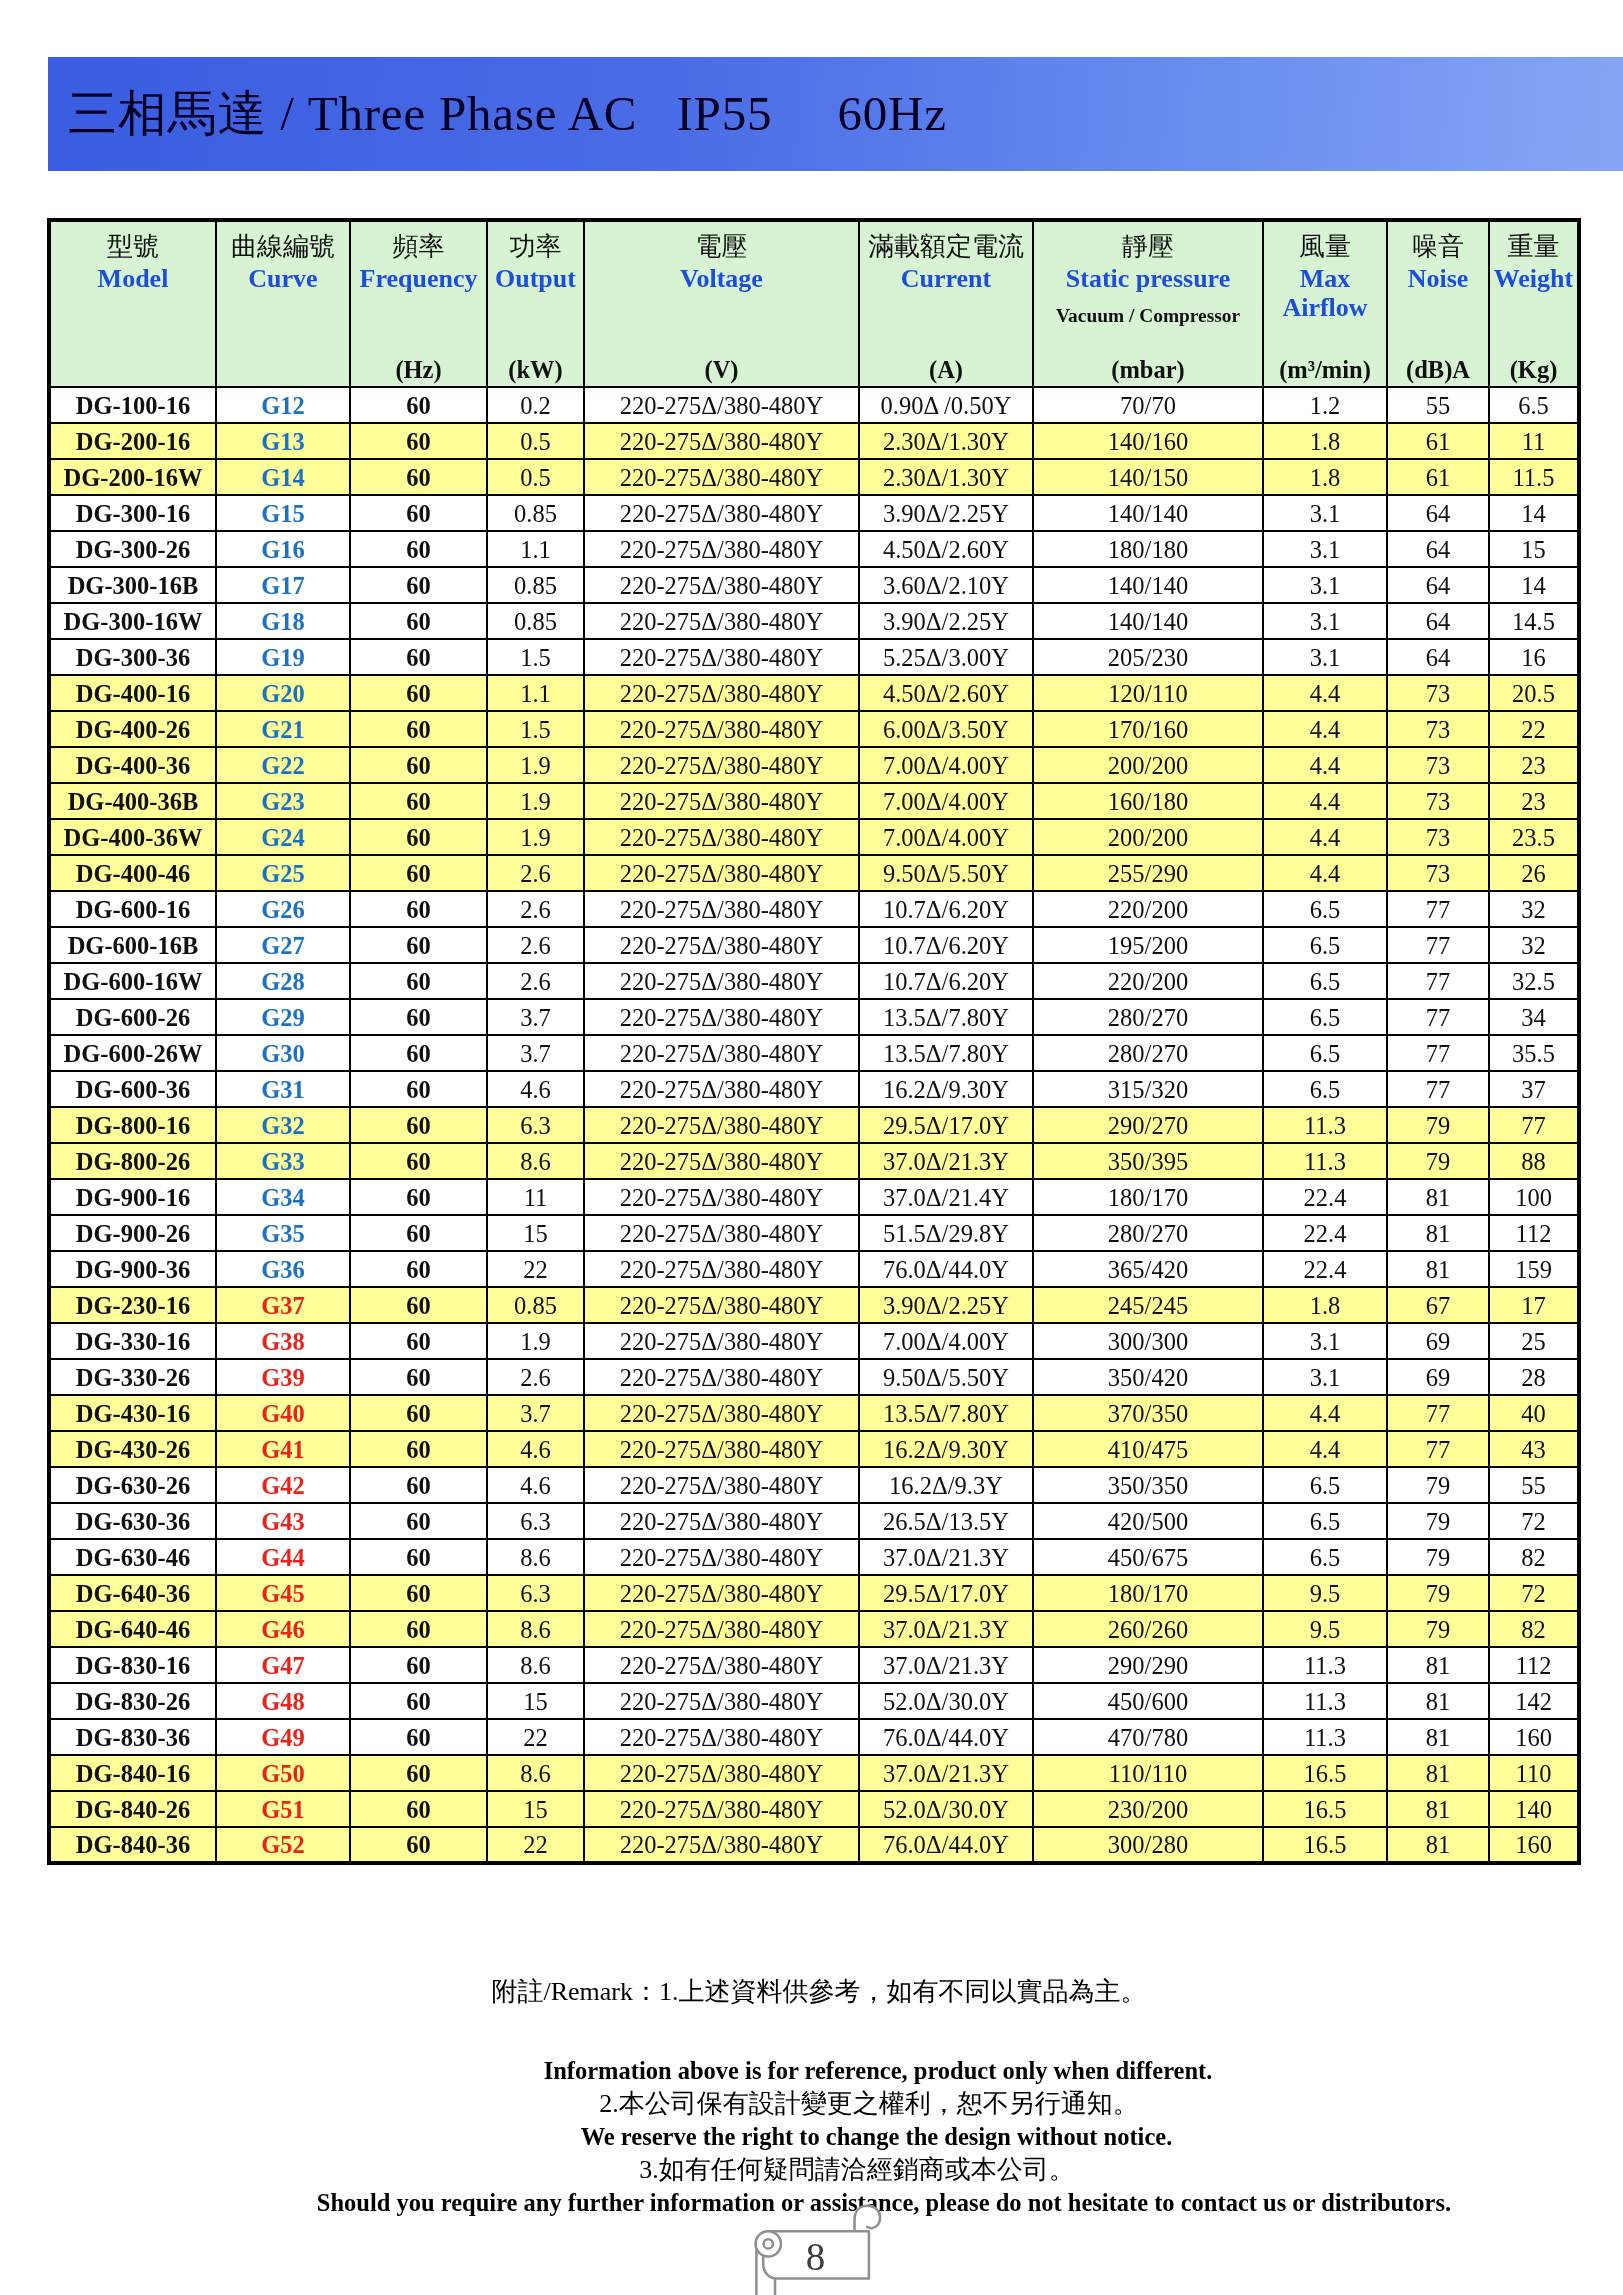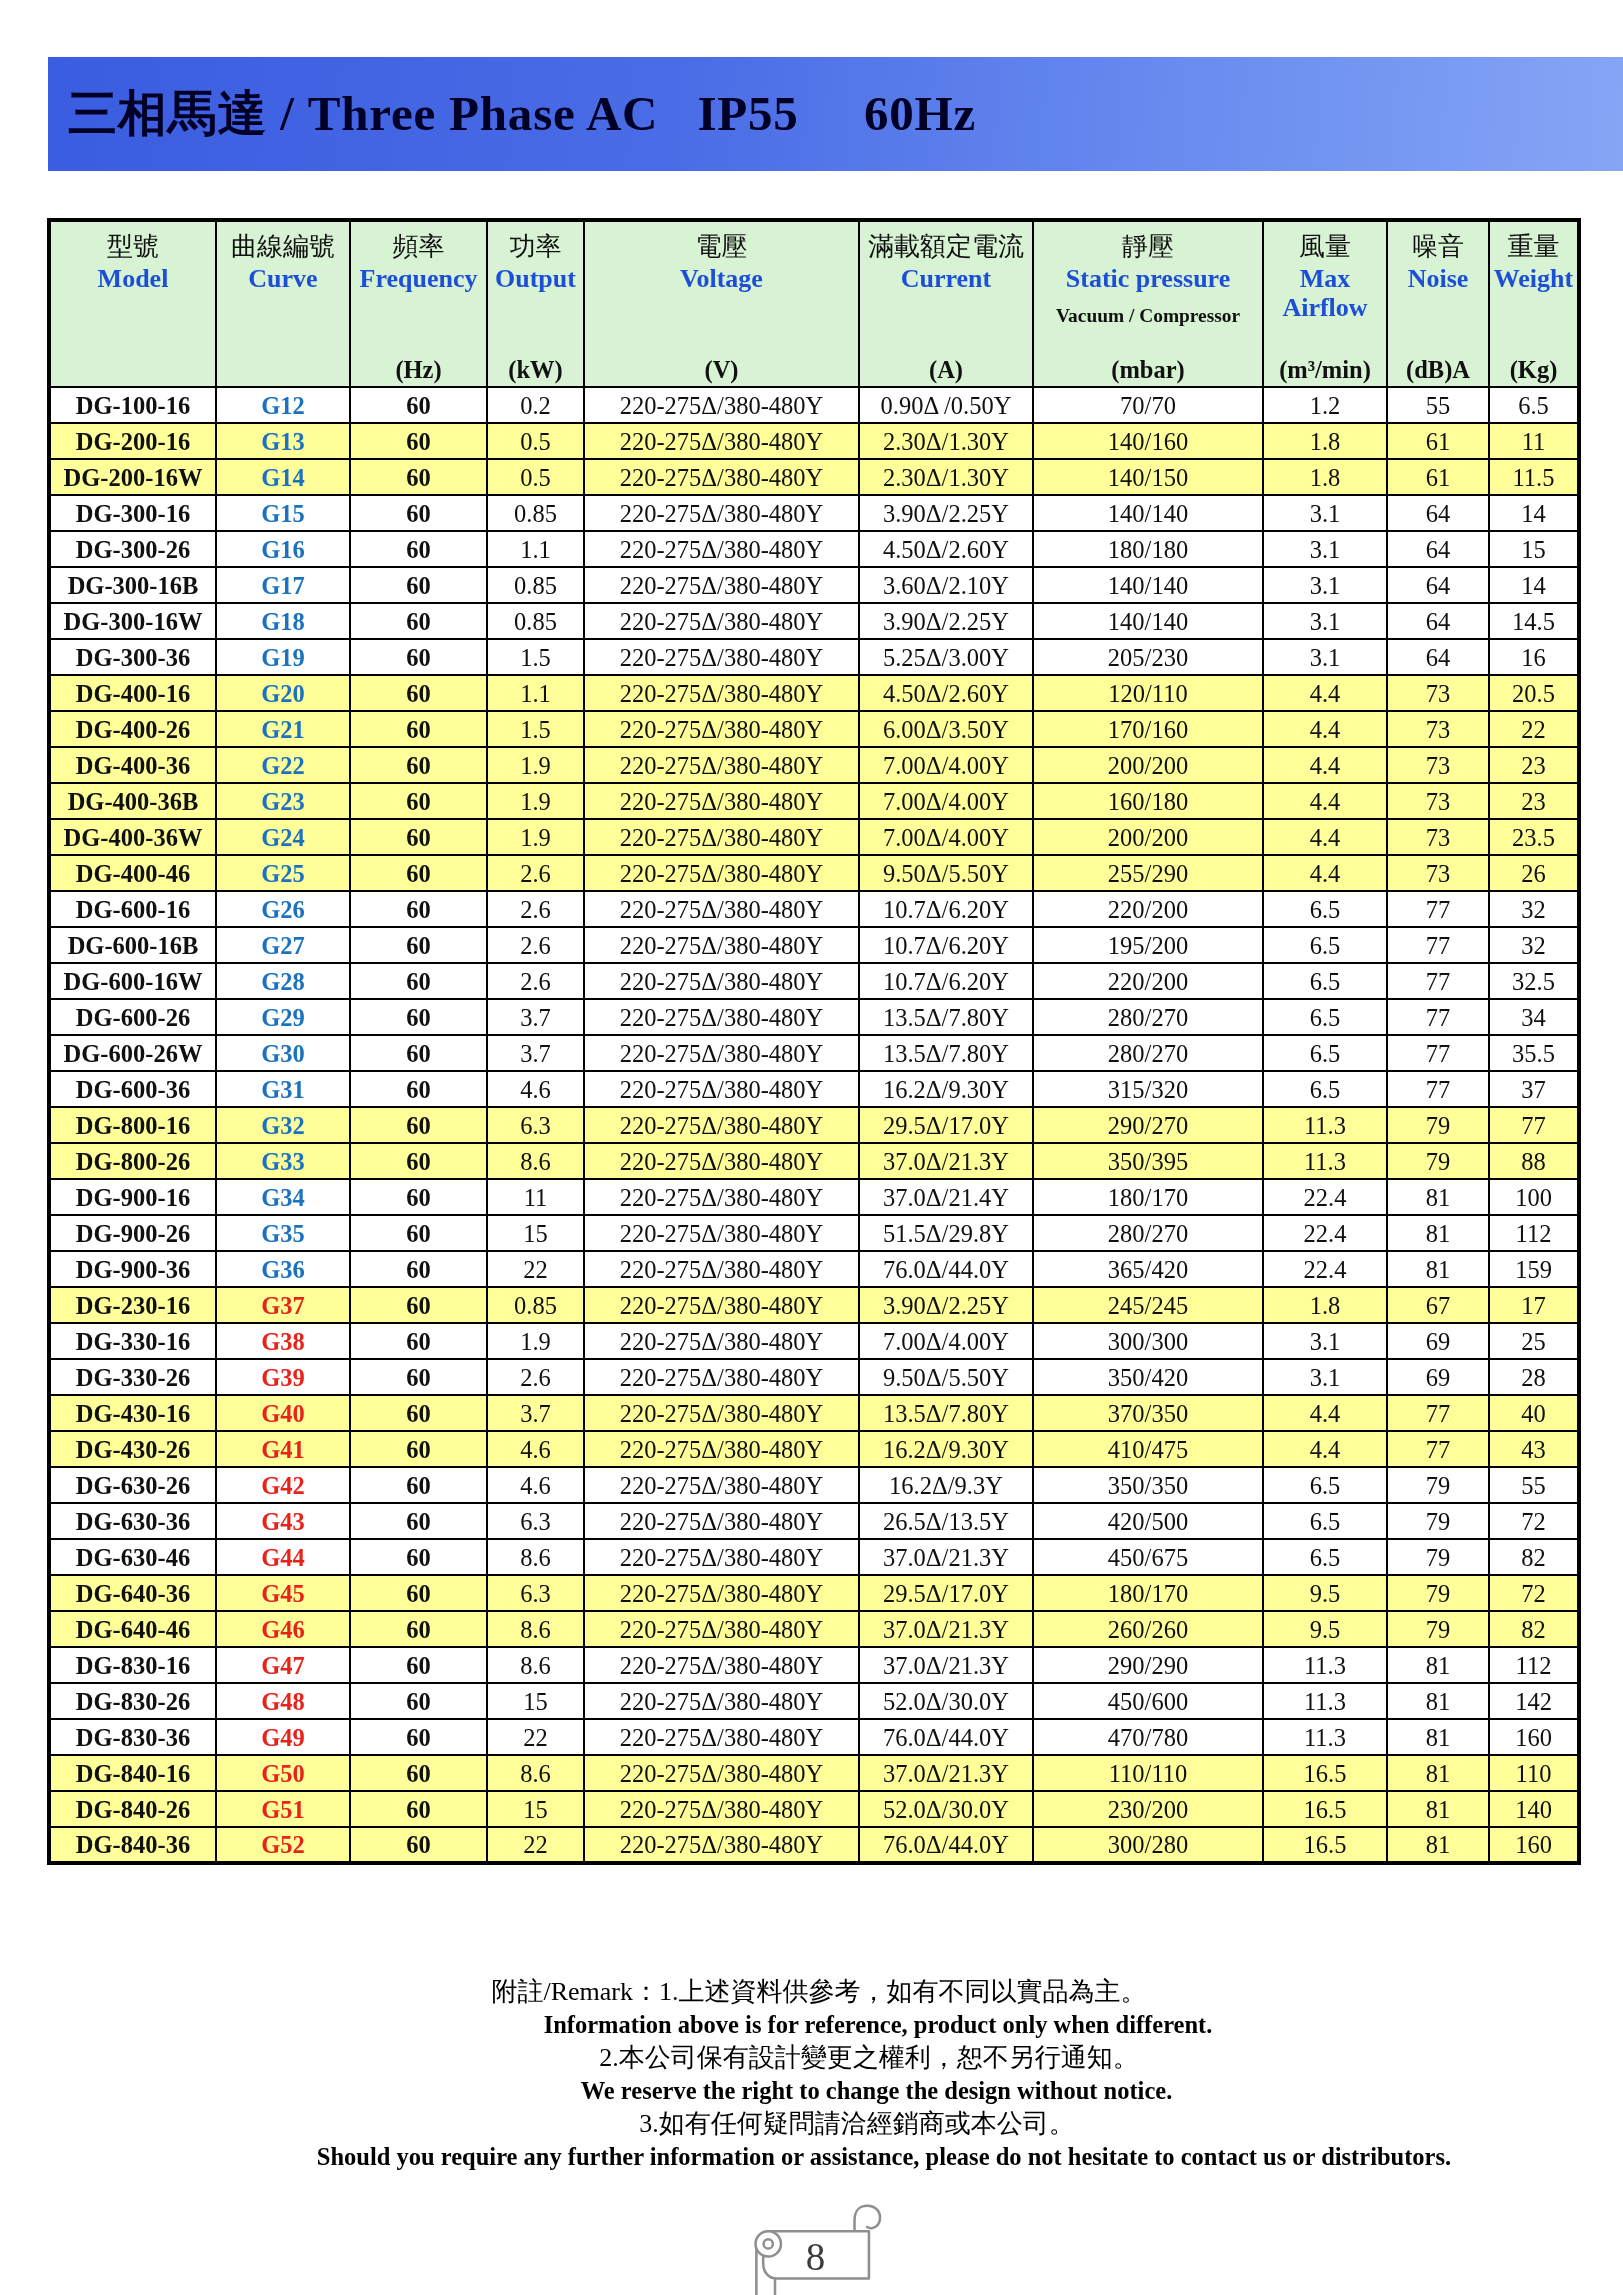--- a/index.html
+++ b/index.html
@@ -8,21 +8,21 @@
     position:relative; width:1623px; height:2295px; background:#ffffff;
     overflow:hidden; font-family:"Liberation Serif", serif; margin:0 auto;
   }
   
   .title-bar {
     position:absolute; left:48px; top:57px; right:0; height:114px;
     background:linear-gradient(94deg,#3a5de1 0%, #4a6ce6 40%, #6b8ff0 75%, #86a5f5 100%);
     display:flex; align-items:center;
   }
   .title-text {
-    margin-left:20px; font-size:49px; font-weight:bold; color:#000026;
+    margin-left:20px; font-size:49px; font-weight:normal; color:#000026;
     white-space:pre; letter-spacing:0.8px;
   }
   
   .spec-table {
     position:absolute; left:47px; top:218px; width:1532px;
     border-collapse:collapse; table-layout:fixed;
     border:4.2px solid #000;
   }
   .spec-table th, .spec-table td { border:2.5px solid #000; overflow:hidden; }
   .spec-table thead th { background:#d7f3d4; vertical-align:top; padding:0; }
@@ -42,21 +42,21 @@
   td.c-curve.red  { color:#e8231a; }
   td.c-freq  { font-weight:bold; }
   .col0{width:167px}.col1{width:134px}.col2{width:137px}.col3{width:97px}
   .col4{width:275px}.col5{width:174px}.col6{width:230px}.col7{width:124px}
   .col8{width:102px}.col9{width:90px}
   
   .remarks { position:absolute; left:32px; top:1975px; width:1574px; color:#000; }
   .rl { font-size:26px; line-height:33px; white-space:nowrap;text-align:center; }
   .rl.en { font-weight:bold; font-size:24.5px; }
   .rl0 { margin-left:0; }
-  .rl1 { margin-left:118px; }
+  .rl1 { margin-left:118px;margin-top:46px; }
   .rl2 { margin-left:100px; }
   .rl3 { margin-left:115px; }
   .rl4 { margin-left:76px; }
   .rl5 { margin-left:130px; }
   
   .scroll-wrap { position:absolute; left:731px; top:2193px; width:165px; height:106px; }
   .scroll-wrap svg { position:absolute; left:0; top:0; }
   .page-num {
     position:absolute; left:0; top:41px; width:169px; text-align:center;
     font-size:39px; color:#3c3c3c; font-family:"Liberation Serif", serif;

